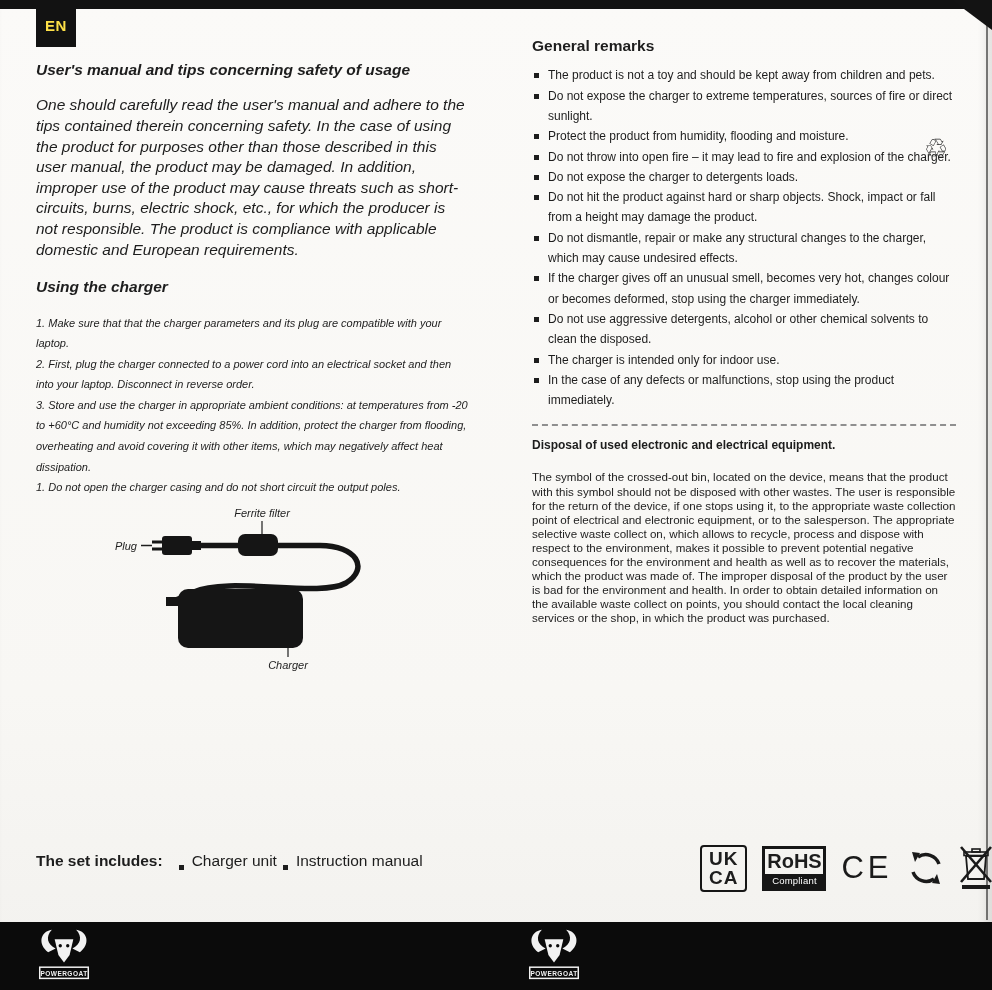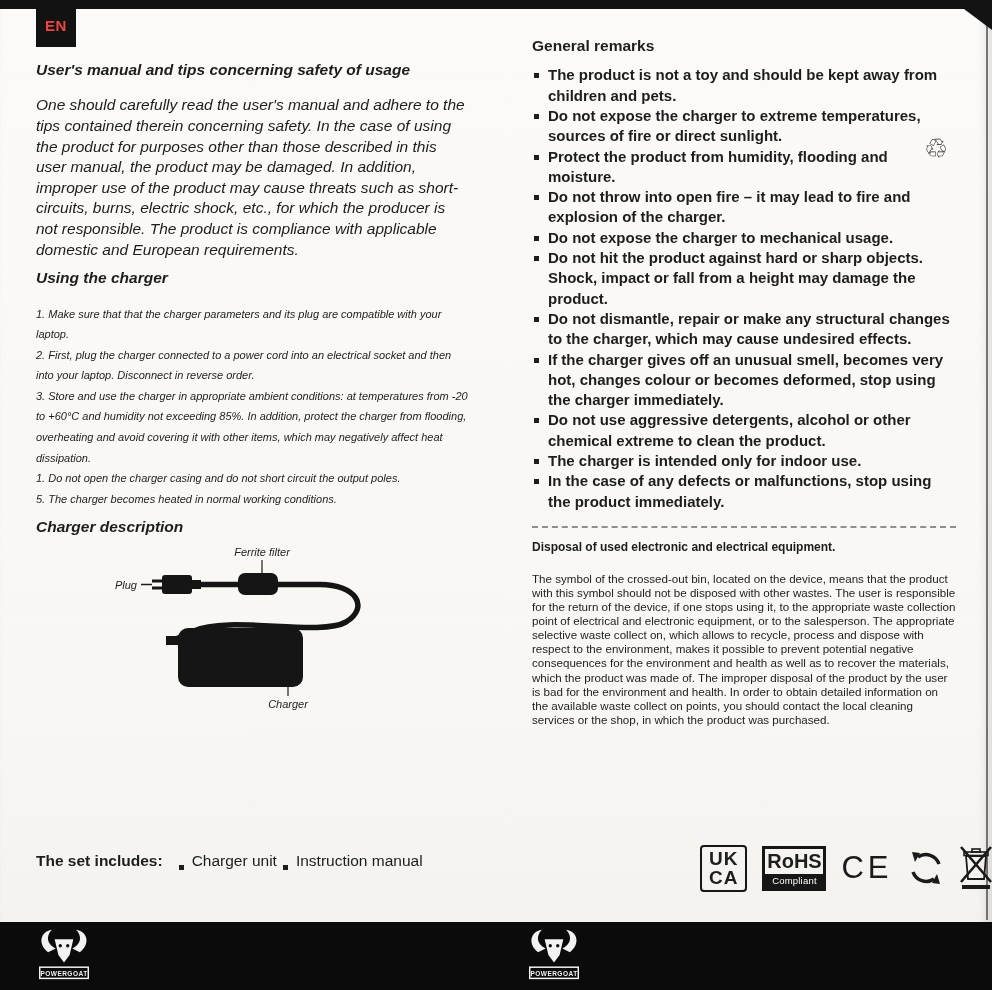--- a/index.html
+++ b/index.html
@@ -18,35 +18,35 @@
   }
   .top-strip { position:absolute; top:0; left:0; right:0; height:9px; background:#121212; }
   .corner-tri {
     position:absolute; top:0; right:0; width:0; height:0;
     border-top:30px solid #131313; border-left:40px solid transparent;
   }
   .edge-line { position:absolute; top:0; bottom:70px; right:4px; width:2px; background:rgba(20,20,20,.55); }
 
   .en-badge {
     position:absolute; left:36px; top:4px; width:40px; height:43px;
-    background:#121212; color:#ef4444; font-weight:bold; font-size:15px;
+    background:#121212; color:#fde047; font-weight:bold; font-size:15px;
     display:flex; align-items:center; justify-content:center; letter-spacing:.5px;
   }
 
   .col { position:absolute; }
   .col-left  { left:36px;  top:60px; width:432px;font-style:italic; }
   .col-right { left:532px; top:36px; width:424px; }
 
   .h { font-size:15.5px; font-weight:bold; line-height:1.25; }
-  .mt { margin-top:8px; }
+  .mt { margin-top:17px; }
   .body { font-size:15.5px; line-height:20.6px; margin-top:16px; }
   .steps div { font-size:11px; line-height:20.6px; }
 
   .bullets { margin-top:10px; }
-  .bullet { display:flex; font-size:15px; line-height:20.3px;font-weight:bold; }
+  .bullet { display:flex; font-size:12px; line-height:20.3px; }
   .bullet .sq { flex:0 0 auto; width:5px; height:5px; background:#1d1d1d; margin:8px 9px 0 2px; }
   .bullet span.txt { flex:1; }
 
   .dashes { margin-top:14px; border-top:2px dashed #8f8f8f; height:0; }
 
   .small-h { font-size:12px; font-weight:bold; margin-top:12px; }
   .small { font-size:11.6px; line-height:14.1px; margin-top:18px; }
 
   .diagram { margin-top:6px; display:block; }
   .diagram text { font-family:"Liberation Sans", sans-serif; font-size:11px; fill:#1d1d1d; }
@@ -95,24 +95,22 @@
   <div class="col col-left">
     <div class="h">User's manual and tips concerning safety of usage</div>
     <p class="body">One should carefully read the user's manual and adhere to the tips contained therein concerning safety. In the case of using the product for purposes other than those described in this user manual, the product may be damaged. In addition, improper use of the product may cause threats such as short-circuits, burns, electric shock, etc., for which the producer is not responsible. The product is compliance with applicable domestic and European requirements.</p>
 
     <div class="h mt">Using the charger</div>
     <div class="steps body">
       <div>1. Make sure that that the charger parameters and its plug are compatible with your laptop.</div>
       <div>2. First, plug the charger connected to a power cord into an electrical socket and then into your laptop. Disconnect in reverse order.</div>
       <div>3. Store and use the charger in appropriate ambient conditions: at temperatures from -20 to +60°C and humidity not exceeding 85%. In addition, protect the charger from flooding, overheating and avoid covering it with other items, which may negatively affect heat dissipation.</div>
       <div>1. Do not open the charger casing and do not short circuit the output poles.</div>
-      <div>5. The charger becomes heated in normal working conditions.</div>
-    </div>
-
-    <div class="h mt">Charger description</div>
+    </div>
+
 
     <svg class="diagram" width="432" height="172" viewBox="0 0 432 172">
 
       <text x="226" y="13" text-anchor="middle">Ferrite filter</text>
       <line x1="226" y1="17" x2="226" y2="33" stroke="#1d1d1d" stroke-width="1.2"></line>
 
       <text x="101" y="46" text-anchor="end">Plug</text>
       <line x1="105" y1="41.5" x2="116" y2="41.5" stroke="#1d1d1d" stroke-width="1.5"></line>
 
       <g>
@@ -157,37 +155,37 @@
       <div class="bullet">
           <span class="sq"></span>
           <span class="txt">Protect the product from humidity, flooding and moisture.</span>
         </div>
       <div class="bullet">
           <span class="sq"></span>
           <span class="txt">Do not throw into open fire – it may lead to fire and explosion of the charger.</span>
         </div>
       <div class="bullet">
           <span class="sq"></span>
-          <span class="txt">Do not expose the charger to mechanical usage.</span>
+          <span class="txt">Do not expose the charger to detergents loads.</span>
         </div>
       <div class="bullet">
           <span class="sq"></span>
           <span class="txt">Do not hit the product against hard or sharp objects. Shock, impact or fall from a height may damage the product.</span>
         </div>
       <div class="bullet">
           <span class="sq"></span>
           <span class="txt">Do not dismantle, repair or make any structural changes to the charger, which may cause undesired effects.</span>
         </div>
       <div class="bullet">
           <span class="sq"></span>
           <span class="txt">If the charger gives off an unusual smell, becomes very hot, changes colour or becomes deformed, stop using the charger immediately.</span>
         </div>
       <div class="bullet">
           <span class="sq"></span>
-          <span class="txt">Do not use aggressive detergents, alcohol or other chemical extreme to clean the product.</span>
+          <span class="txt">Do not use aggressive detergents, alcohol or other chemical solvents to clean the disposed.</span>
         </div>
       <div class="bullet">
           <span class="sq"></span>
           <span class="txt">The charger is intended only for indoor use.</span>
         </div>
       <div class="bullet">
           <span class="sq"></span>
           <span class="txt">In the case of any defects or malfunctions, stop using the product immediately.</span>
         </div>
     </div>

